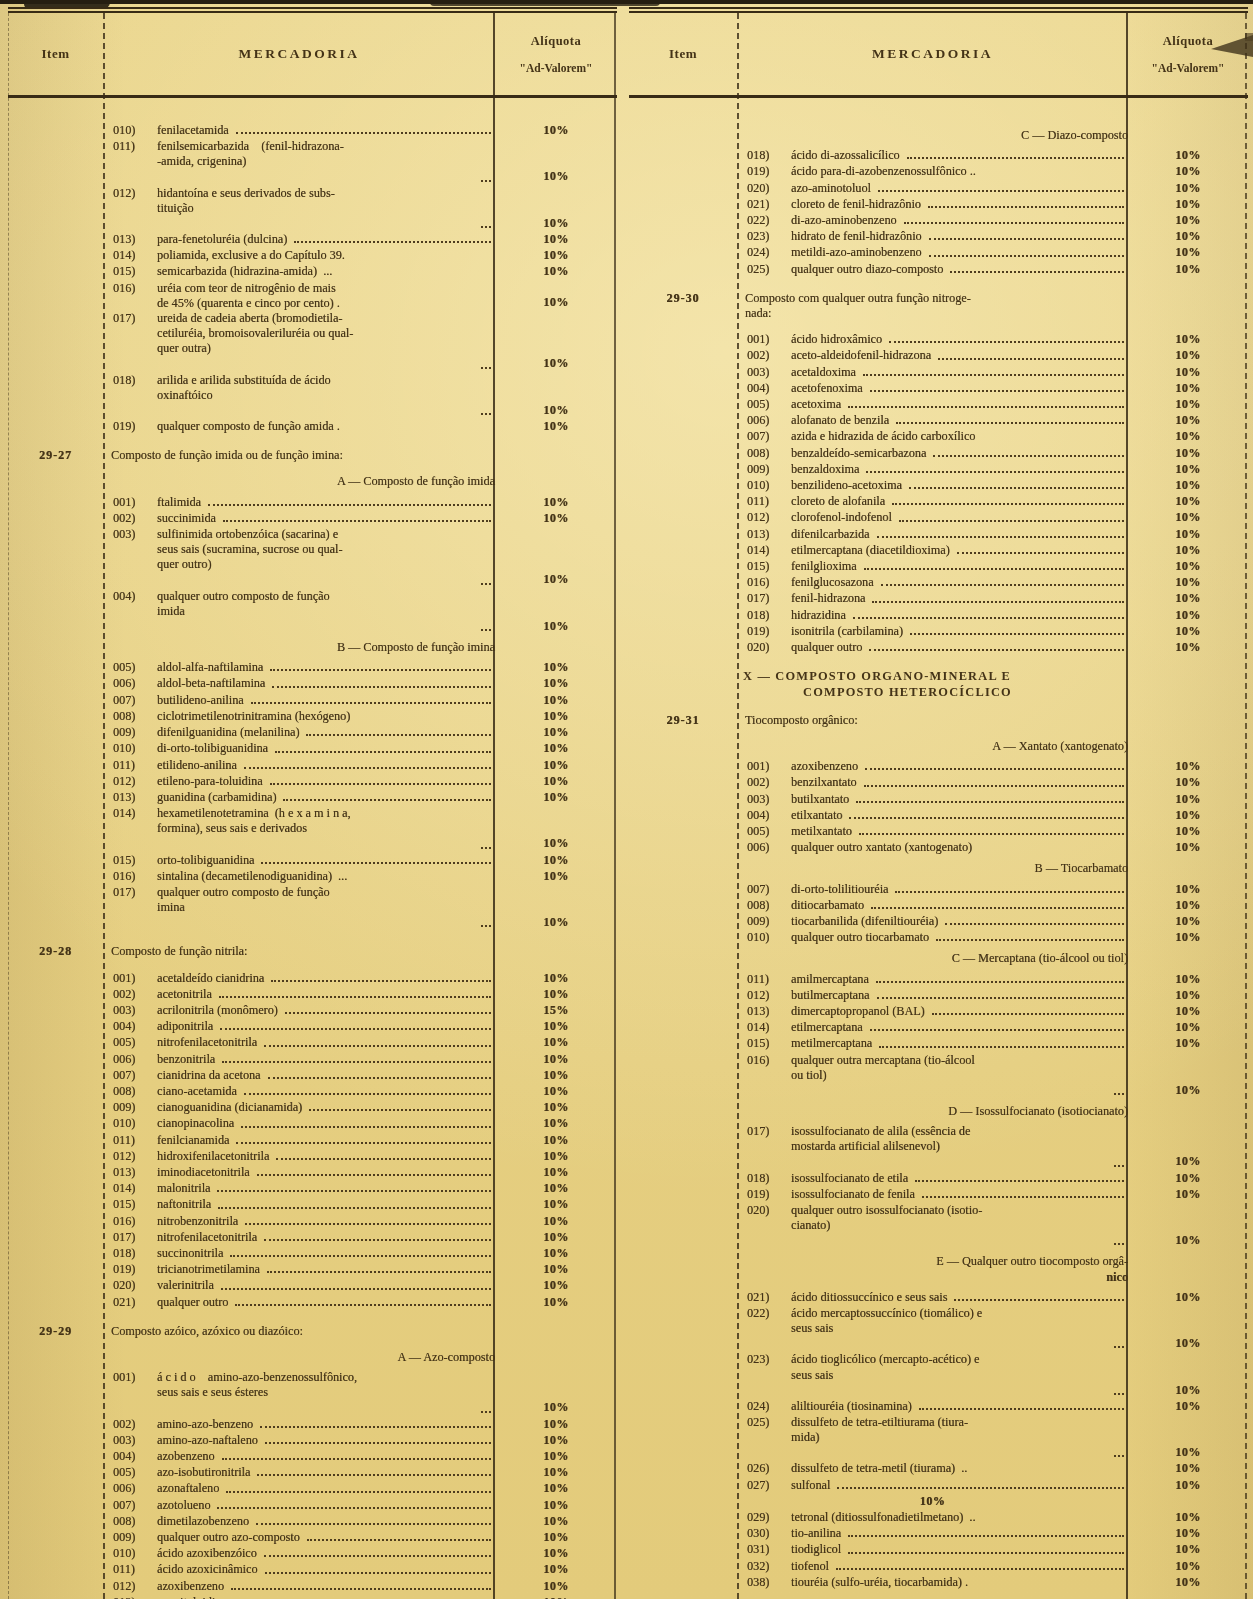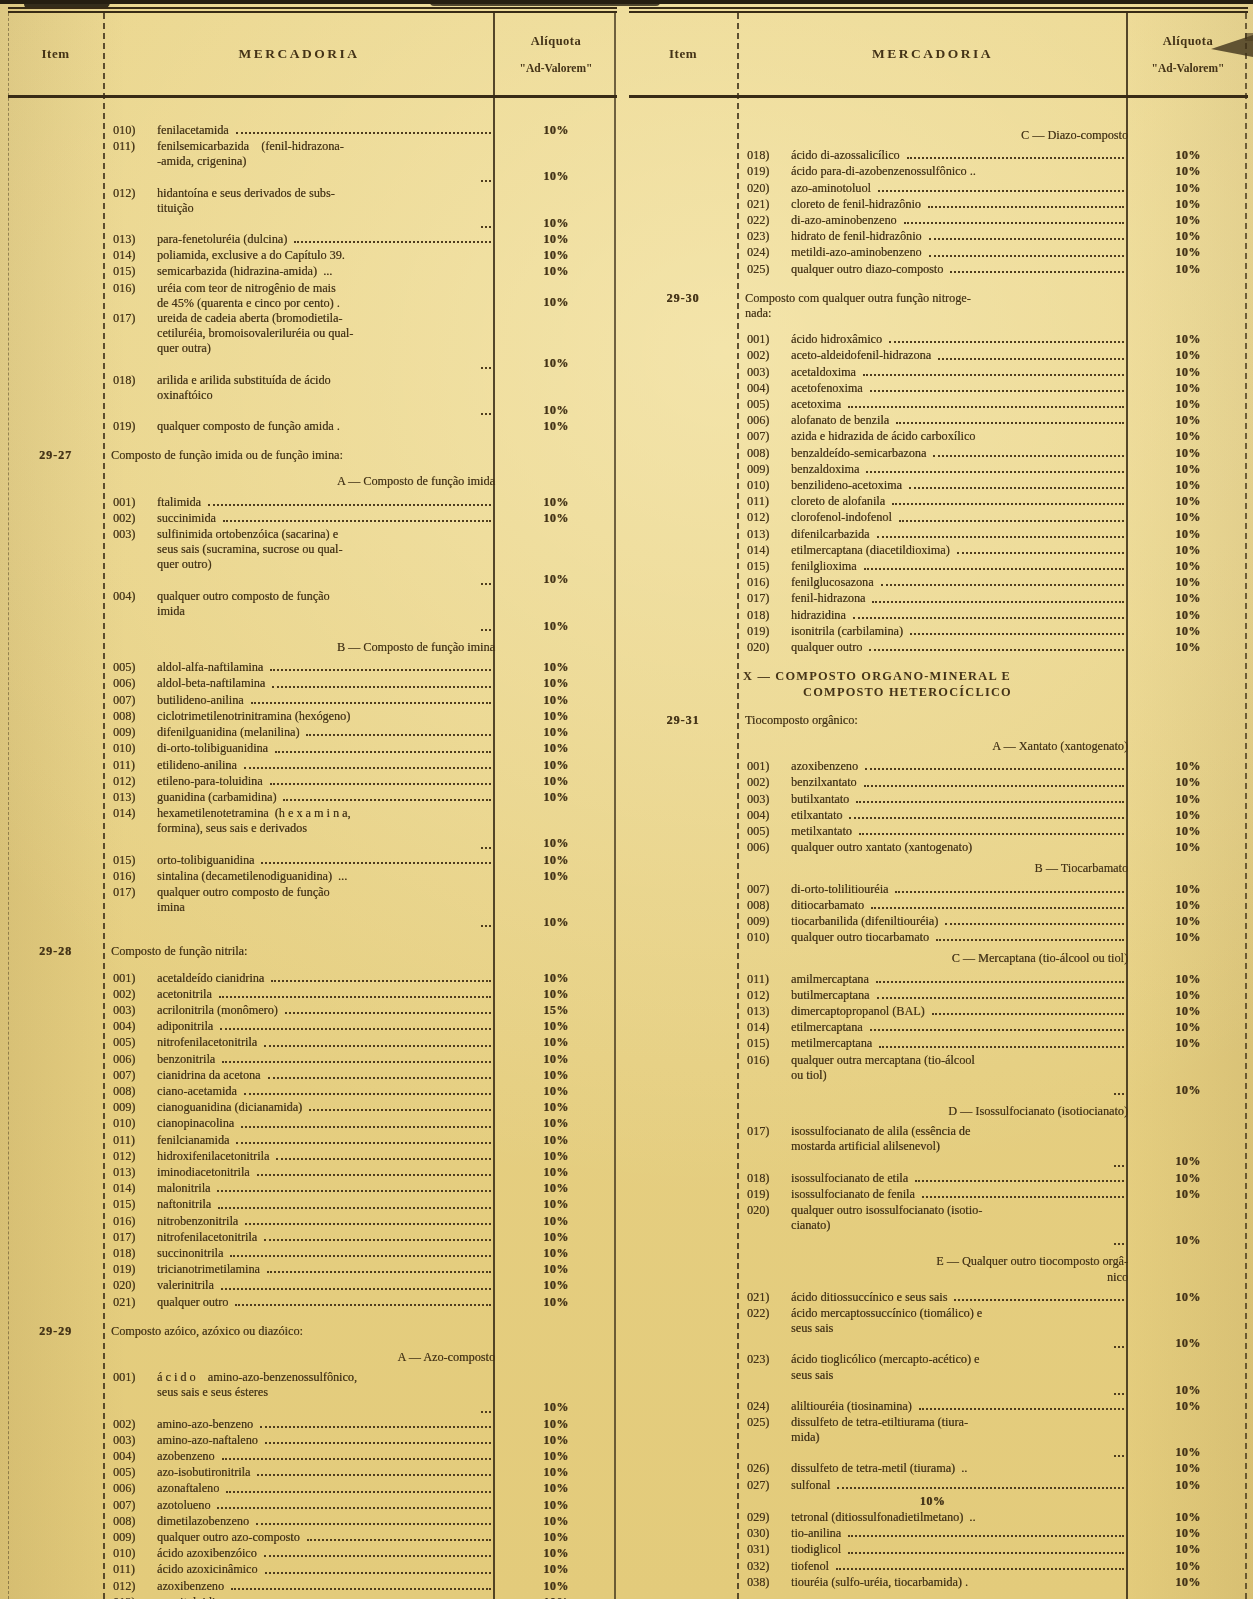--- a/index.html
+++ b/index.html
@@ -46,21 +46,21 @@
   .c-rate{display:flex;align-items:flex-end;justify-content:center;padding-bottom:1px;}
   .rate{font-weight:bold;font-size:12px;letter-spacing:.5px;text-shadow:.4px 0 0 rgba(60,45,20,.7);}
 
   .t-s{margin:13px 0 11px;}
   .t-h{margin:5px 0;text-align:right;}
   .t-g{margin:13px 0 9px;}
   .code{font-weight:bold;font-size:12px;letter-spacing:1px;text-shadow:.4px 0 0 rgba(60,45,20,.7);margin-top:12px;}
   .sect{padding-left:8px;text-shadow:.3px 0 0 rgba(60,45,20,.55);}
   .sect.cont{padding-left:8px;}
   .sub{padding-left:58px;text-shadow:.3px 0 0 rgba(60,45,20,.55);}
-  .sub.cont{padding-left:92px;}
+  .sub.cont{padding-left:92px;font-weight:bold;}
   .grp{padding-left:6px;font-weight:bold;letter-spacing:1.2px;font-size:12.4px;}
   .grp.cont{padding-left:66px;}
 
   .line{display:flex;padding-left:10px;}
   .line.cont{padding-left:54px;flex-direction:column;}
   .num{flex:none;width:44px;text-shadow:.3px 0 0 rgba(60,45,20,.6);}
   .txt{white-space:pre-wrap;text-shadow:.3px 0 0 rgba(60,45,20,.6);}
   .dots{flex:1 1 10px;min-width:10px;align-self:flex-end;margin:0 4px 4px 7px;border-bottom:2px dotted #4e3c1e;}
 
   .ink-arrow{position:absolute;top:33px;right:0;width:48px;height:28px;opacity:.9;}

